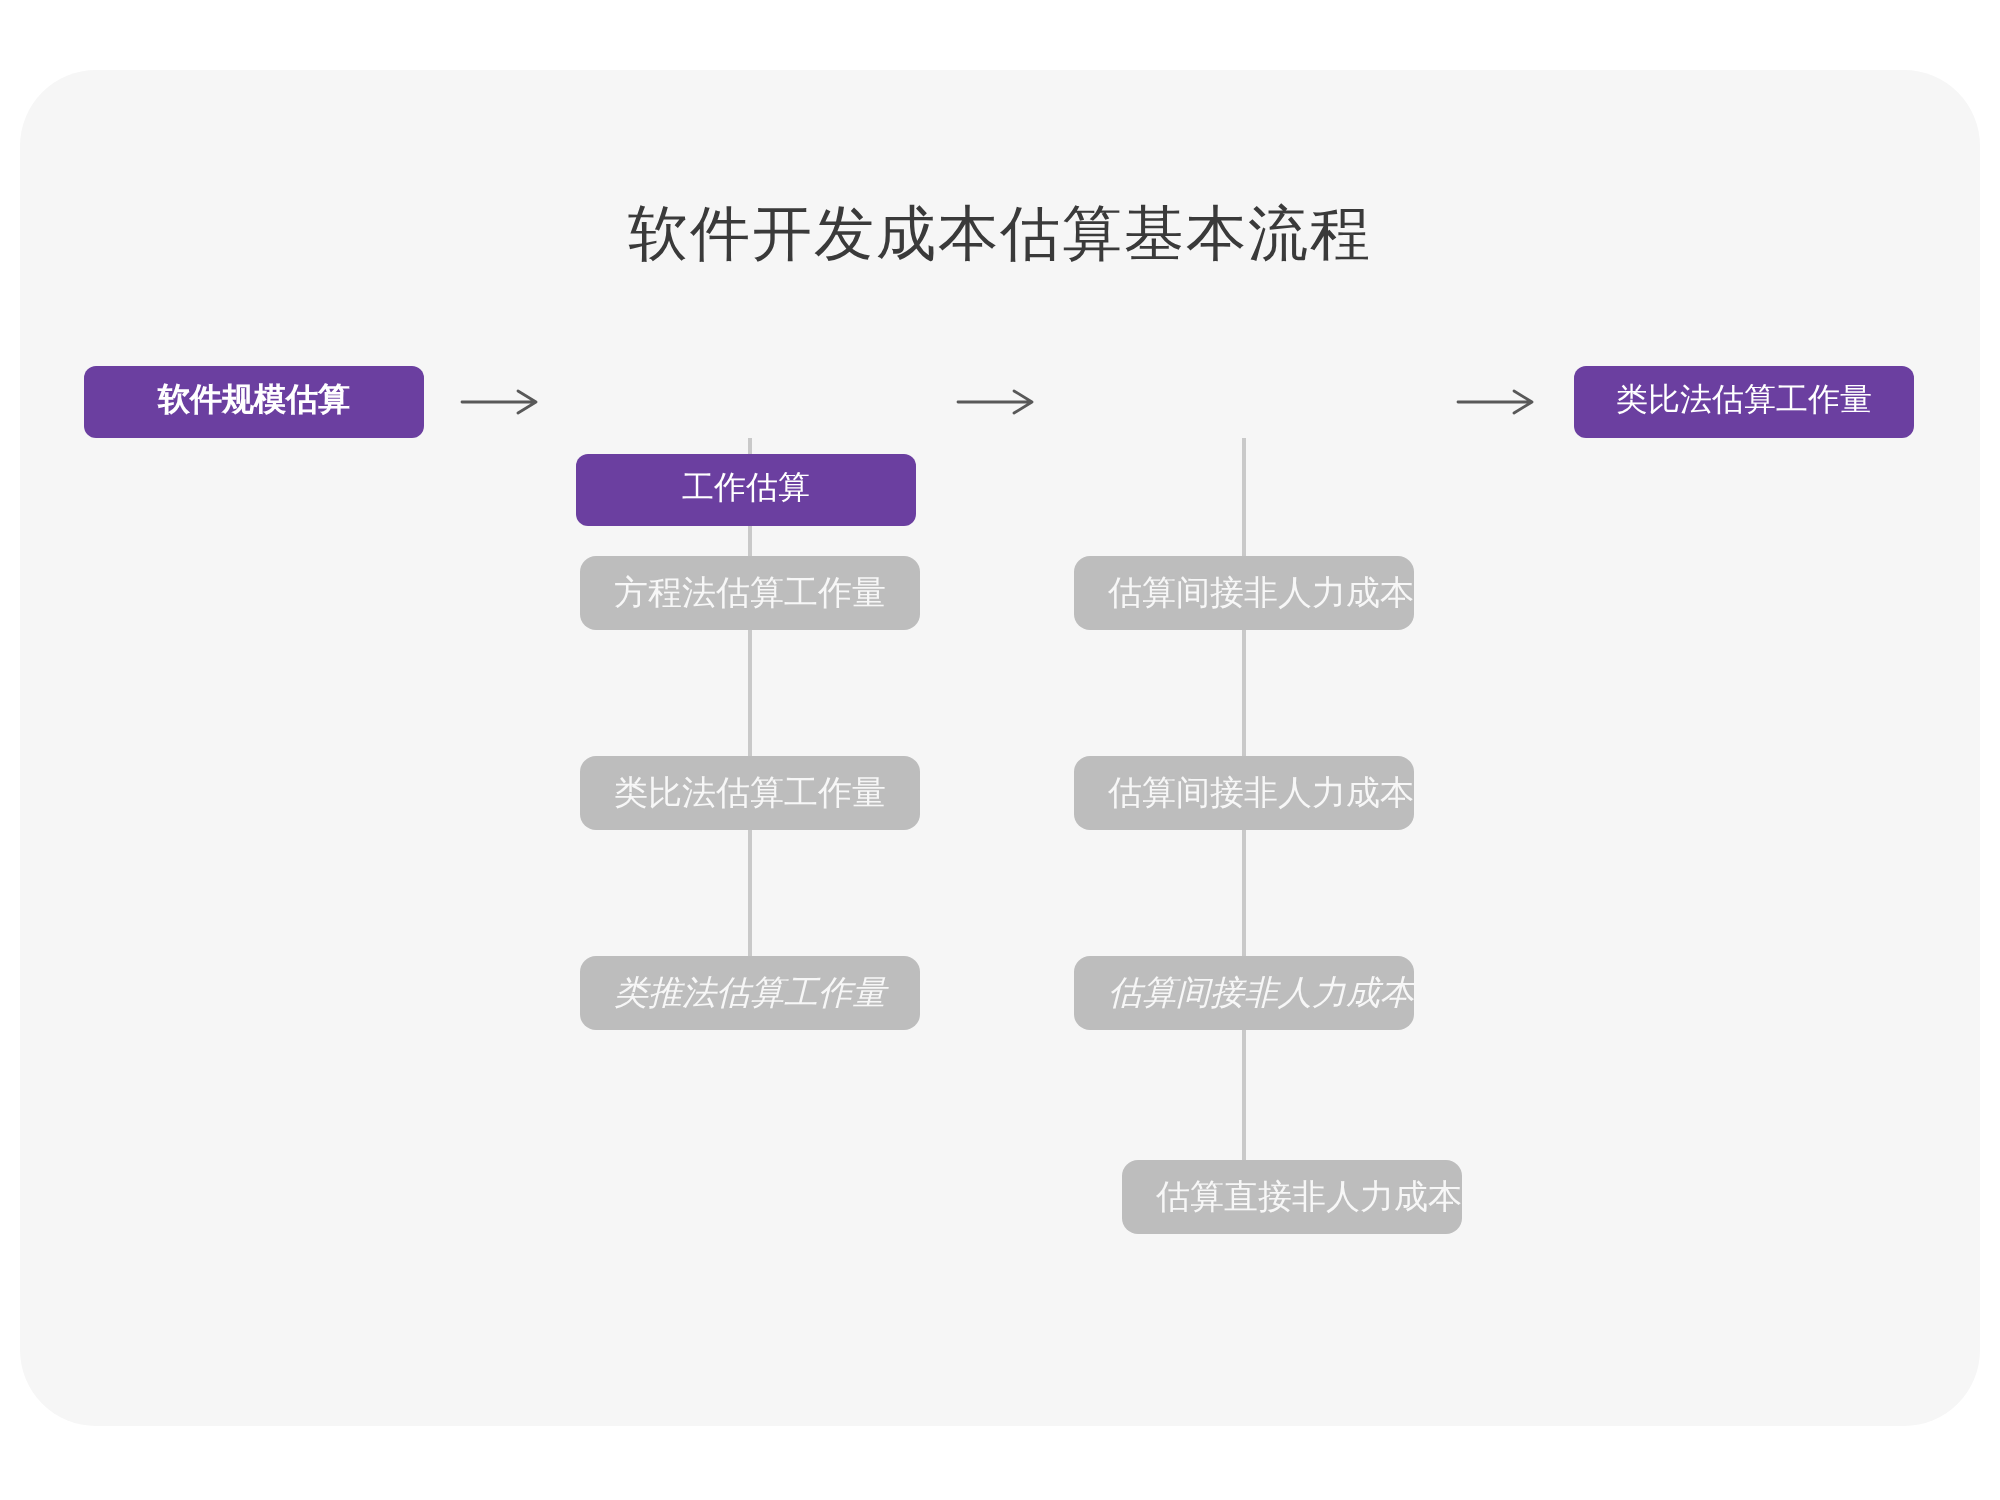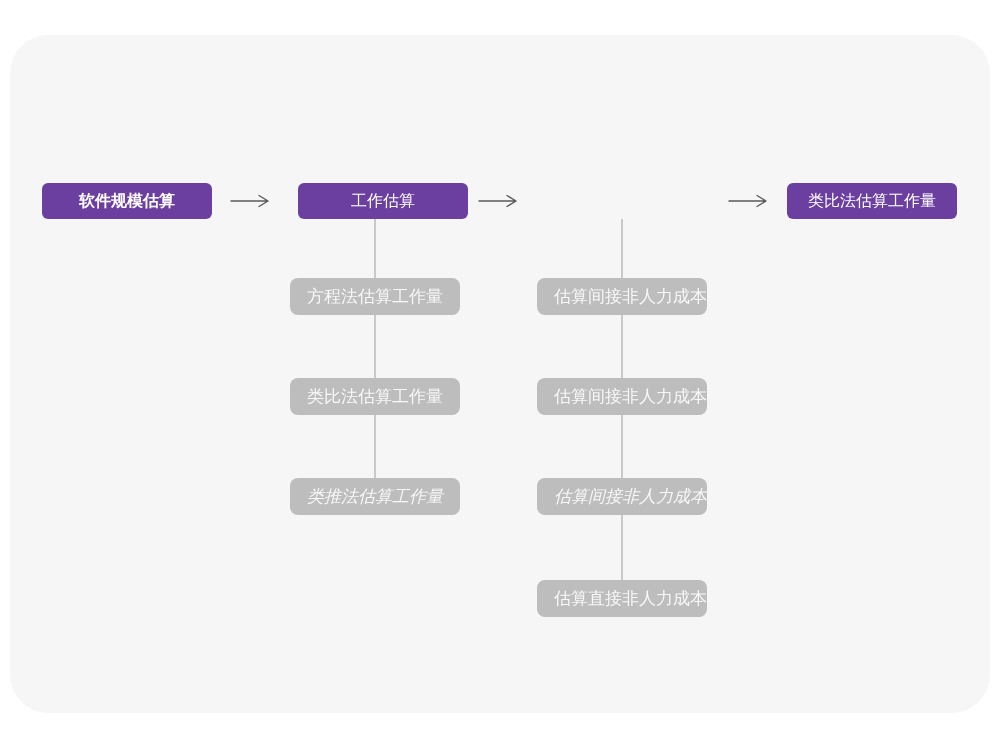--- a/index.html
+++ b/index.html
@@ -21,43 +21,44 @@
     background:var(--card-bg);border-radius:38px;}
   .title{position:absolute;left:0;top:97px;width:1000px;text-align:center;
     font-size:30px;font-weight:500;letter-spacing:1px;color:var(--title-color);}
   .vline{position:absolute;width:2px;background:var(--connector);}
   .vline-1{left:374px;top:219px;height:295px;}
   .vline-2{left:621px;top:219px;height:379px;}
   .step{position:absolute;top:183px;width:170px;height:36px;line-height:36px;
     background:var(--accent);color:var(--accent-text);text-align:center;
     font-size:16px;border-radius:6px;white-space:nowrap;}
   .step-1{left:42px;font-weight:bold;}
-  .step-2{left:298px;}
+  .step-2{left:288px;margin-top:44px;}
   .step-3{left:537px;}
   .step-4{left:787px;}
   .arrow{position:absolute;top:194px;width:42px;height:14px;}
   .arrow-1{left:230px;}
   .arrow-2{left:478px;}
   .arrow-3{left:728px;}
   .sub{position:absolute;width:170px;height:37px;line-height:37px;
     background:var(--sub-box);color:var(--sub-box-text);text-align:center;
     font-size:17px;border-radius:8px;white-space:nowrap;}
   .col-1{left:290px;}
   .col-2{left:537px;text-align:right;}
   .r1{top:278px;}
   .r2{top:378px;}
   .r3{top:478px;font-style:italic;}
-  .r4{top:580px;}
+  .r4{top:580px;margin-left:24px;}
 </style>
 </head>
 <body>
 
 <div class="canvas">
   <div class="card"></div>
 
+  <h1 class="title">软件开发成本估算基本流程</h1>
 
   <div class="vline vline-1"></div>
   <div class="vline vline-2"></div>
 
   <div class="step step-1">软件规模估算</div>
 
   <svg class="arrow arrow-1" viewBox="0 0 42 14" fill="none" xmlns="http://www.w3.org/2000/svg">
     <path d="M1 7 H37 M29 1.5 L38 7 L29 12.5" stroke="#595959" stroke-width="1.4" fill="none" stroke-linecap="round" stroke-linejoin="round"></path>
   </svg>
 

